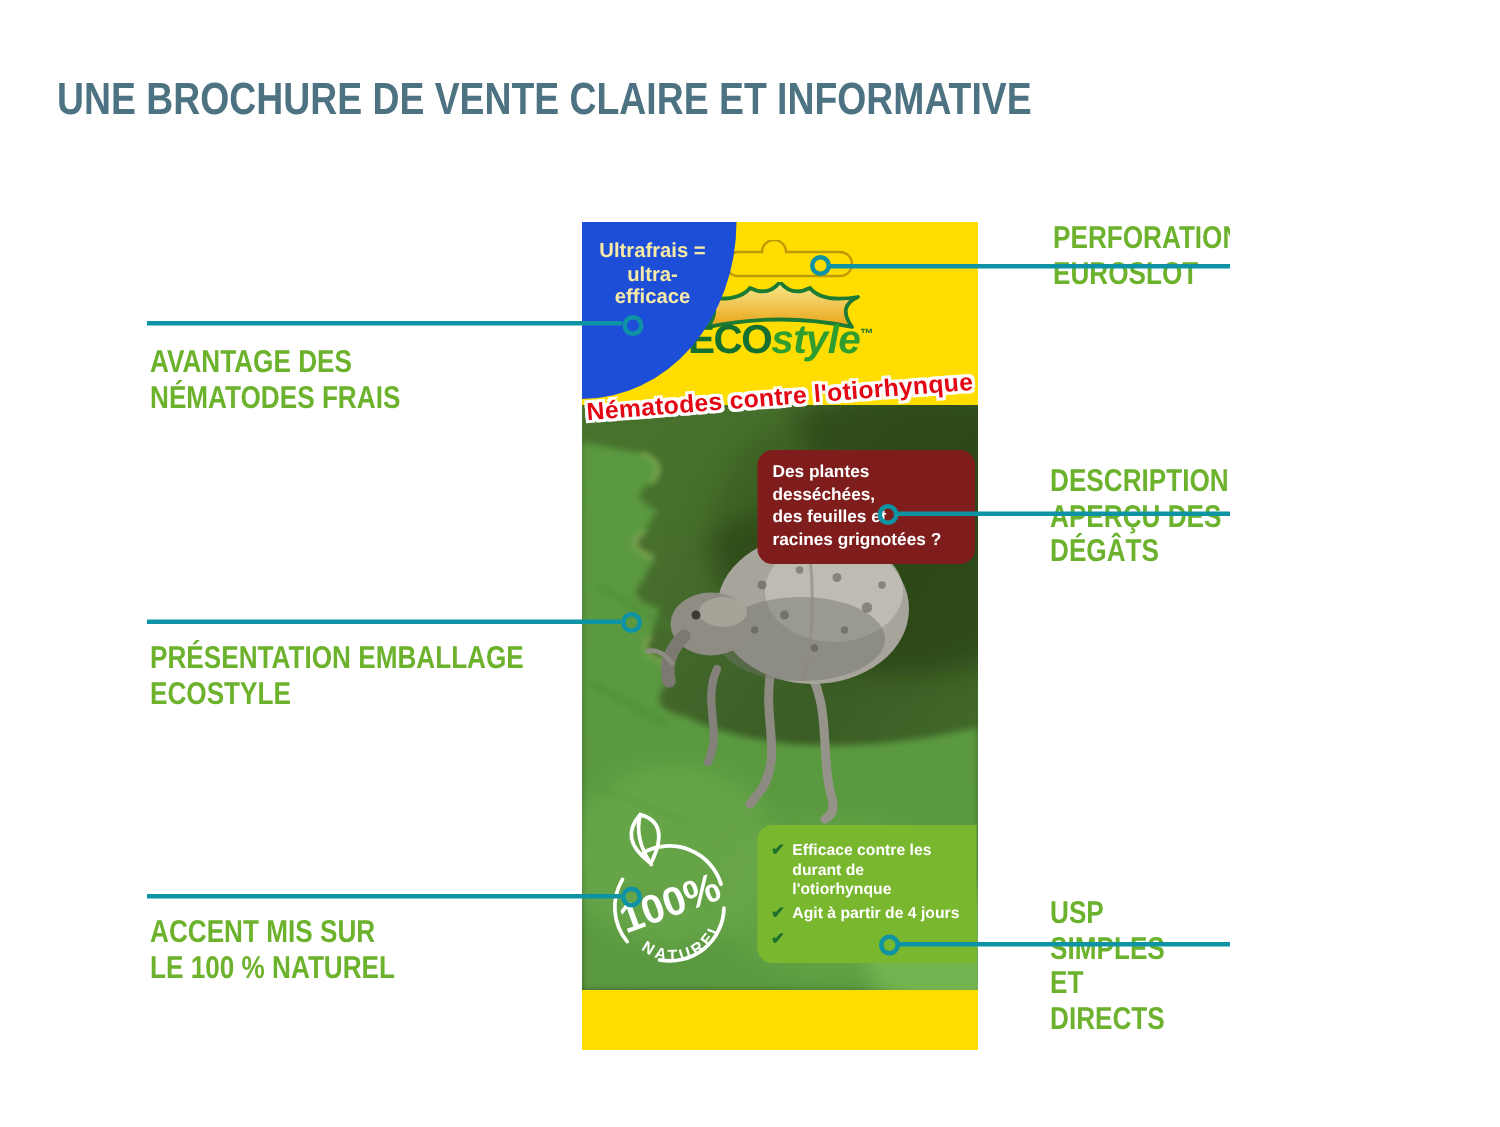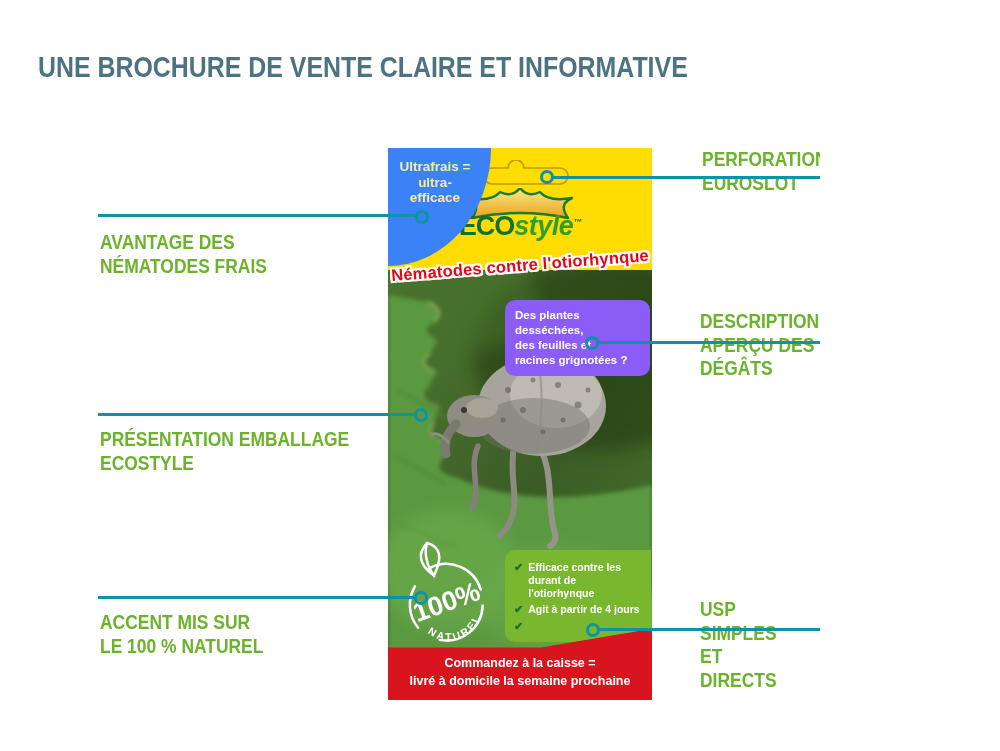--- a/index.html
+++ b/index.html
@@ -47,21 +47,21 @@
   .cdot.r2 { left:585px; top:336px; }
   .cdot.r3 { left:586px; top:623px; }
 
   
   .package {
     position:absolute; left:388px; top:148px; width:264px; height:552px;
     background:#ffdd00; z-index:1;
   }
   .red-corner {
     position:absolute; left:0; top:0; width:103px; height:118px;
-    background:#3b82f6; border-bottom-right-radius:100% 100%; z-index:2;
+    background:#1d4ed8; border-bottom-right-radius:100% 100%; z-index:2;
   }
   .badge-text {
     position:absolute; left:2px; top:11px; width:90px; text-align:center;
     font-size:13.5px; font-weight:700; color:#f6eaa6;
     line-height:1.15; white-space:pre-line;
   }
   .euroslot { position:absolute; left:88px; top:12px; z-index:1; }
 
   .logo { position:absolute; left:0; right:0; top:40px; text-align:center; z-index:1; }
   .logo .crown { display:block; margin:0 auto -9px auto; }
@@ -74,21 +74,21 @@
     text-align:center; transform:rotate(-4.5deg);
     font-size:16.5px; font-weight:800; color:#e30613; letter-spacing:0.2px;
     text-shadow:-2px -2px 0 #fff, 2px -2px 0 #fff, -2px 2px 0 #fff, 2px 2px 0 #fff,
                  0 -2px 0 #fff, 0 2px 0 #fff, -2px 0 0 #fff, 2px 0 0 #fff;
   }
 
   .photo { position:absolute; left:0; top:122px; width:264px; height:390px; display:block; }
 
   .damage-box {
     position:absolute; left:117px; right:2px; top:152px; z-index:4;
-    background:#8b5cf6; border-radius:10px; padding:8px 10px;
+    background:#7f1d1d; border-radius:10px; padding:8px 10px;
     color:#fff; font-weight:700; font-size:11.5px; line-height:1.3;
     white-space:pre-line;
   }
 
   .usp-box {
     position:absolute; left:117px; right:1px; top:402px; height:92px; z-index:4;
     background:#79b72e; border-radius:10px 0 0 10px; padding:11px 6px 0 9px;
     box-sizing:border-box;
   }
   .usp-item {
@@ -227,22 +227,20 @@
           <path d="M40,16 q-16,-20 2,-32 q18,10 0,32"></path>
           <path d="M41,18 q-7,-20 1,-34"></path>
         </g>
         <text x="47" y="55" text-anchor="middle" font-size="27" font-weight="bold" fill="#ffffff" font-family="Liberation Sans, sans-serif" transform="rotate(-6 47 47)">100%</text>
         <text font-size="10.5" font-weight="bold" fill="#ffffff" letter-spacing="2.5" font-family="Liberation Sans, sans-serif">
           <textPath href="#natArc" xlink:href="#natArc" startOffset="8">NATUREL</textPath>
         </text>
       </svg>
     </div>
 
-    <div class="pkg-footer">Commandez à la caisse =
-livré à domicile la semaine prochaine</div>
   </div>
 
   <div class="cline l1"></div>
   <div class="cline l2"></div>
   <div class="cline l3"></div>
   <div class="cline r1"></div>
   <div class="cline r2"></div>
   <div class="cline r3"></div>
 
   <div class="cdot l1"></div>

